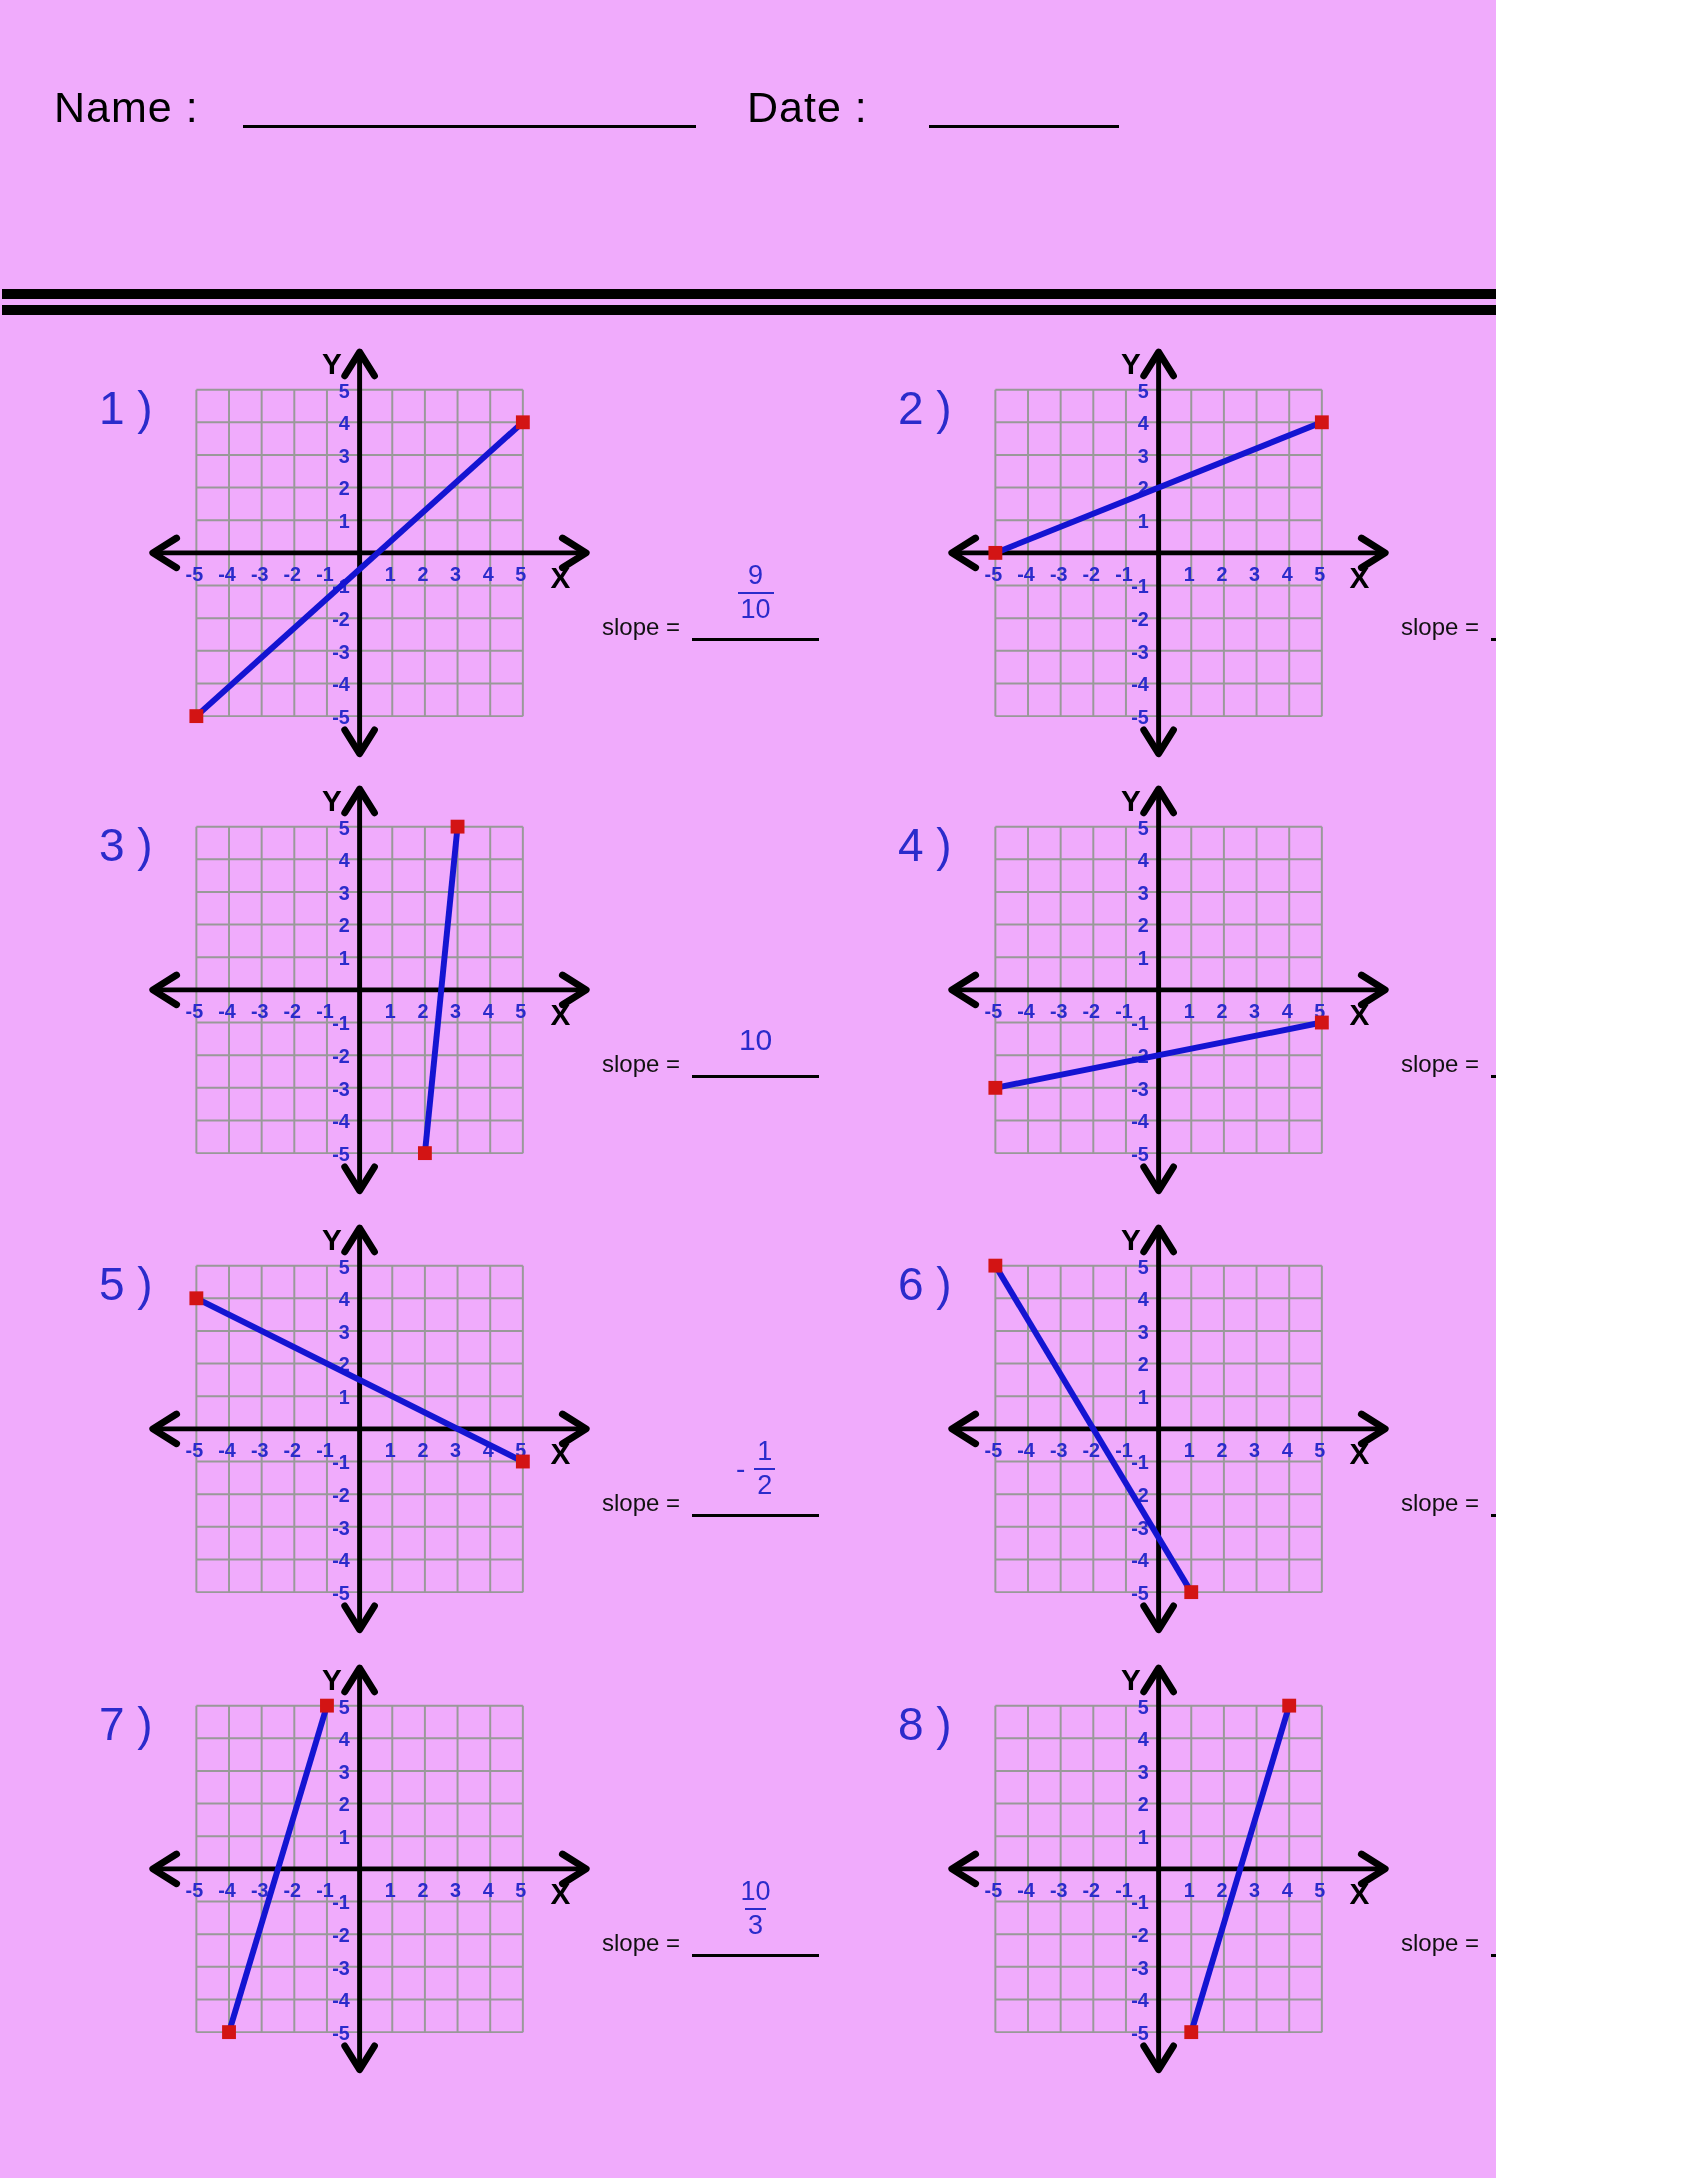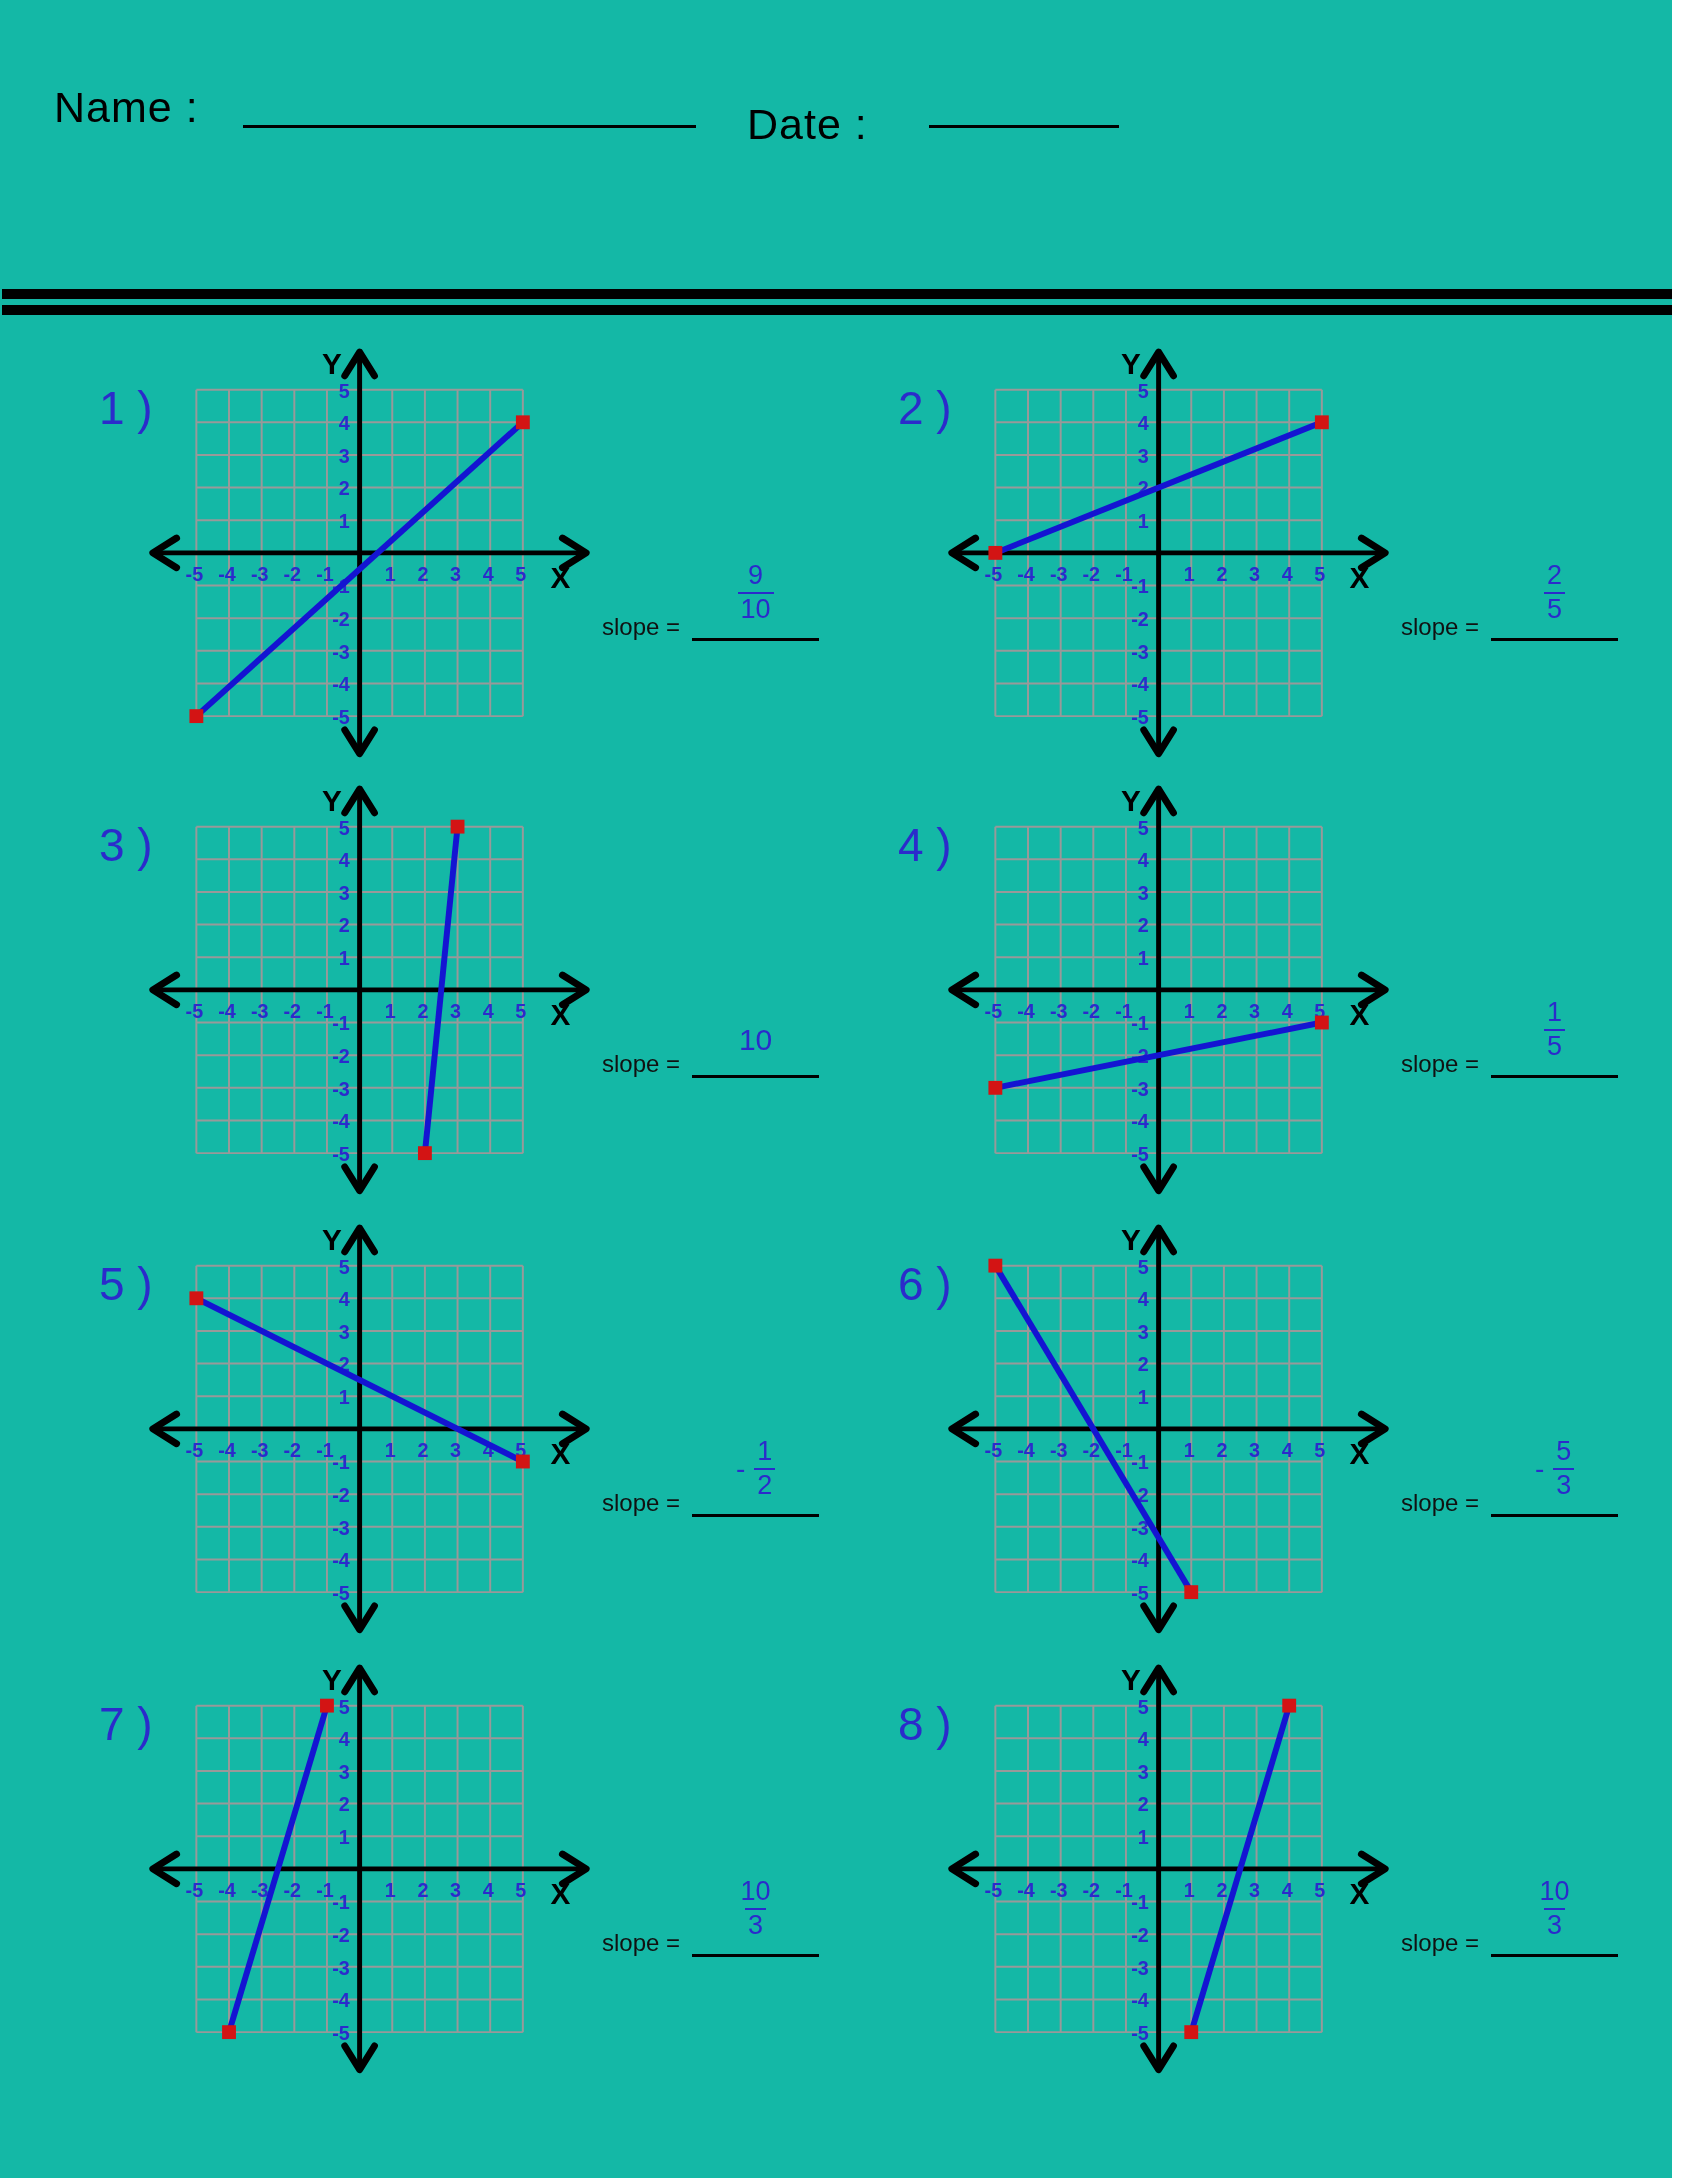--- a/index.html
+++ b/index.html
@@ -1,20 +1,20 @@
 <!DOCTYPE html>
 <html><head>
 <meta charset="utf-8">
 <style>
   html,body{margin:0;padding:0;background:#fff;}
-  .page{position:relative;width:1672px;height:2178px;background:#14b8a6;overflow:hidden;
+  .page{position:relative;width:1496px;height:2178px;background:#f0abfc;overflow:hidden;
         font-family:"Liberation Sans",sans-serif;text-align:right;--blue:#2b2bcb;}
   .hlabel{position:absolute;font-size:43px;color:#000;letter-spacing:1px;}
   .name-label{left:54px;top:83px;}
-  .date-label{left:747px;top:100px;}
+  .date-label{left:747px;top:83px;}
   .fill-line{position:absolute;border-bottom:3px solid #000;height:30px;}
   .name-line{left:243px;top:95px;width:453px;}
   .date-line{left:929px;top:95px;width:190px;}
   .double-rule{position:absolute;left:2px;top:289px;width:1677px;height:6px;
                border-top:10px solid #000;border-bottom:10px solid #000;}
   .problem{position:absolute;left:0;width:1683px;height:438px;}
   .pnum{position:absolute;top:61px;font-size:46px;color:var(--blue);white-space:pre;}
   .graph{position:absolute;top:0;}
   .slope-block{position:absolute;top:252px;height:69px;display:flex;align-items:flex-end;gap:12px;}
   .slope-label{font-size:24px;color:#111;padding-bottom:0px;white-space:nowrap;}

